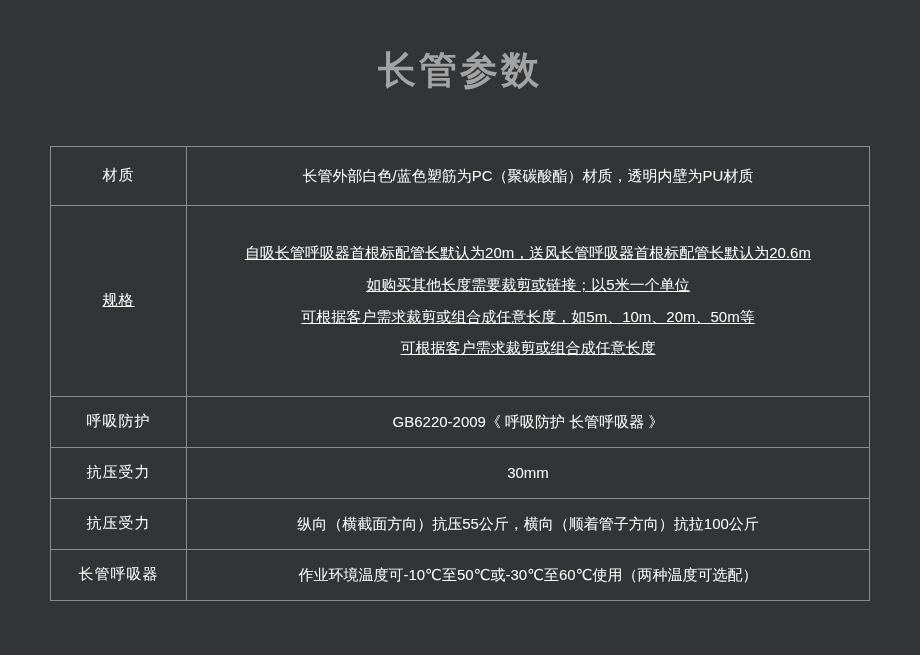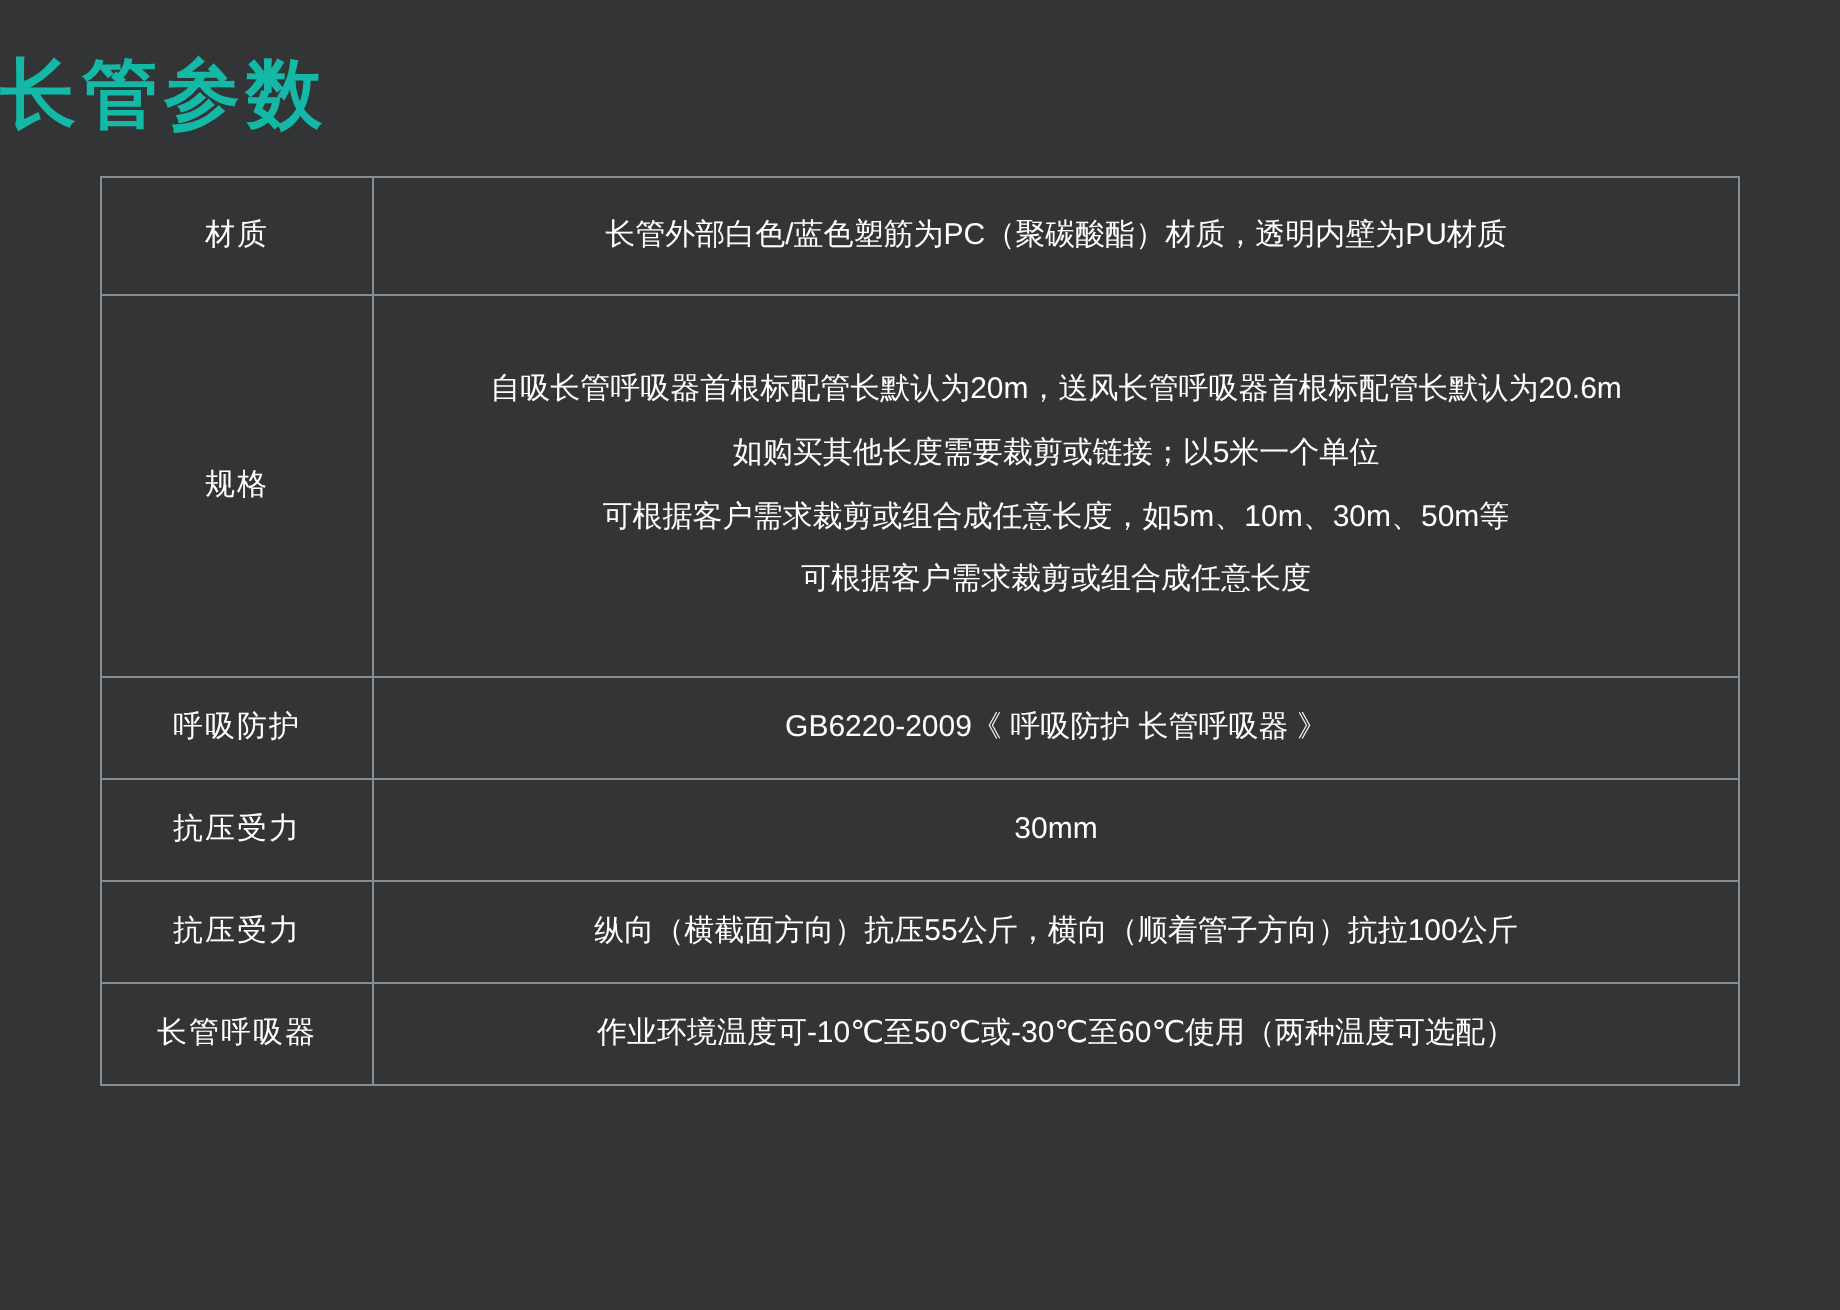--- a/index.html
+++ b/index.html
@@ -14,31 +14,31 @@
     color: #ffffff;
     overflow: hidden;
   }
   .page {
     width: 920px;
     height: 655px;
     position: relative;
     box-sizing: border-box;
   }
   .title {
-    text-align: left;
-    color: #14b8a6;
+    text-align: center;
+    color: #a3a3a3;
     font-size: 38px;
     font-weight: bold;
     letter-spacing: 3px;
-    padding-top: 26px;
+    padding-top: 48px;
     padding-bottom: 0;
     line-height: 1.2;
   }
   .spec-table-wrap {
-    margin: 16px 50px 0 50px;
+    margin: 52px 50px 0 50px;
   }
   table.spec-table {
     width: 820px;
     border-collapse: collapse;
     table-layout: fixed;
   }
   table.spec-table td {
     border: 1px solid #8a8d90;
     color: #ffffff;
     font-size: 15px;
@@ -55,20 +55,21 @@
   td.value-cell {
     padding: 12px 14px;
     line-height: 1.45;
     font-size: 15px;
   }
   .value-lines div {
     padding: 5px 0;
   }
   .row-tall td {
     height: 190px;
+    text-decoration: underline;
   }
   .row-std td {
     height: 50px;
   }
   .row-first td {
     height: 58px;
   }
 </style>
 </head>
 <body>
@@ -89,21 +90,21 @@
             </div>
           </td>
         </tr>
 
         <tr class="row-tall">
           <td class="label-cell">规格</td>
           <td class="value-cell">
             <div class="value-lines">
               <div>自吸长管呼吸器首根标配管长默认为20m，送风长管呼吸器首根标配管长默认为20.6m</div>
               <div>如购买其他长度需要裁剪或链接；以5米一个单位</div>
-              <div>可根据客户需求裁剪或组合成任意长度，如5m、10m、30m、50m等</div>
+              <div>可根据客户需求裁剪或组合成任意长度，如5m、10m、20m、50m等</div>
               <div>可根据客户需求裁剪或组合成任意长度</div>
             </div>
           </td>
         </tr>
 
         <tr class="row-std">
           <td class="label-cell">呼吸防护</td>
           <td class="value-cell">
             <div class="value-lines">
               <div>GB6220-2009《 呼吸防护 长管呼吸器 》</div>

